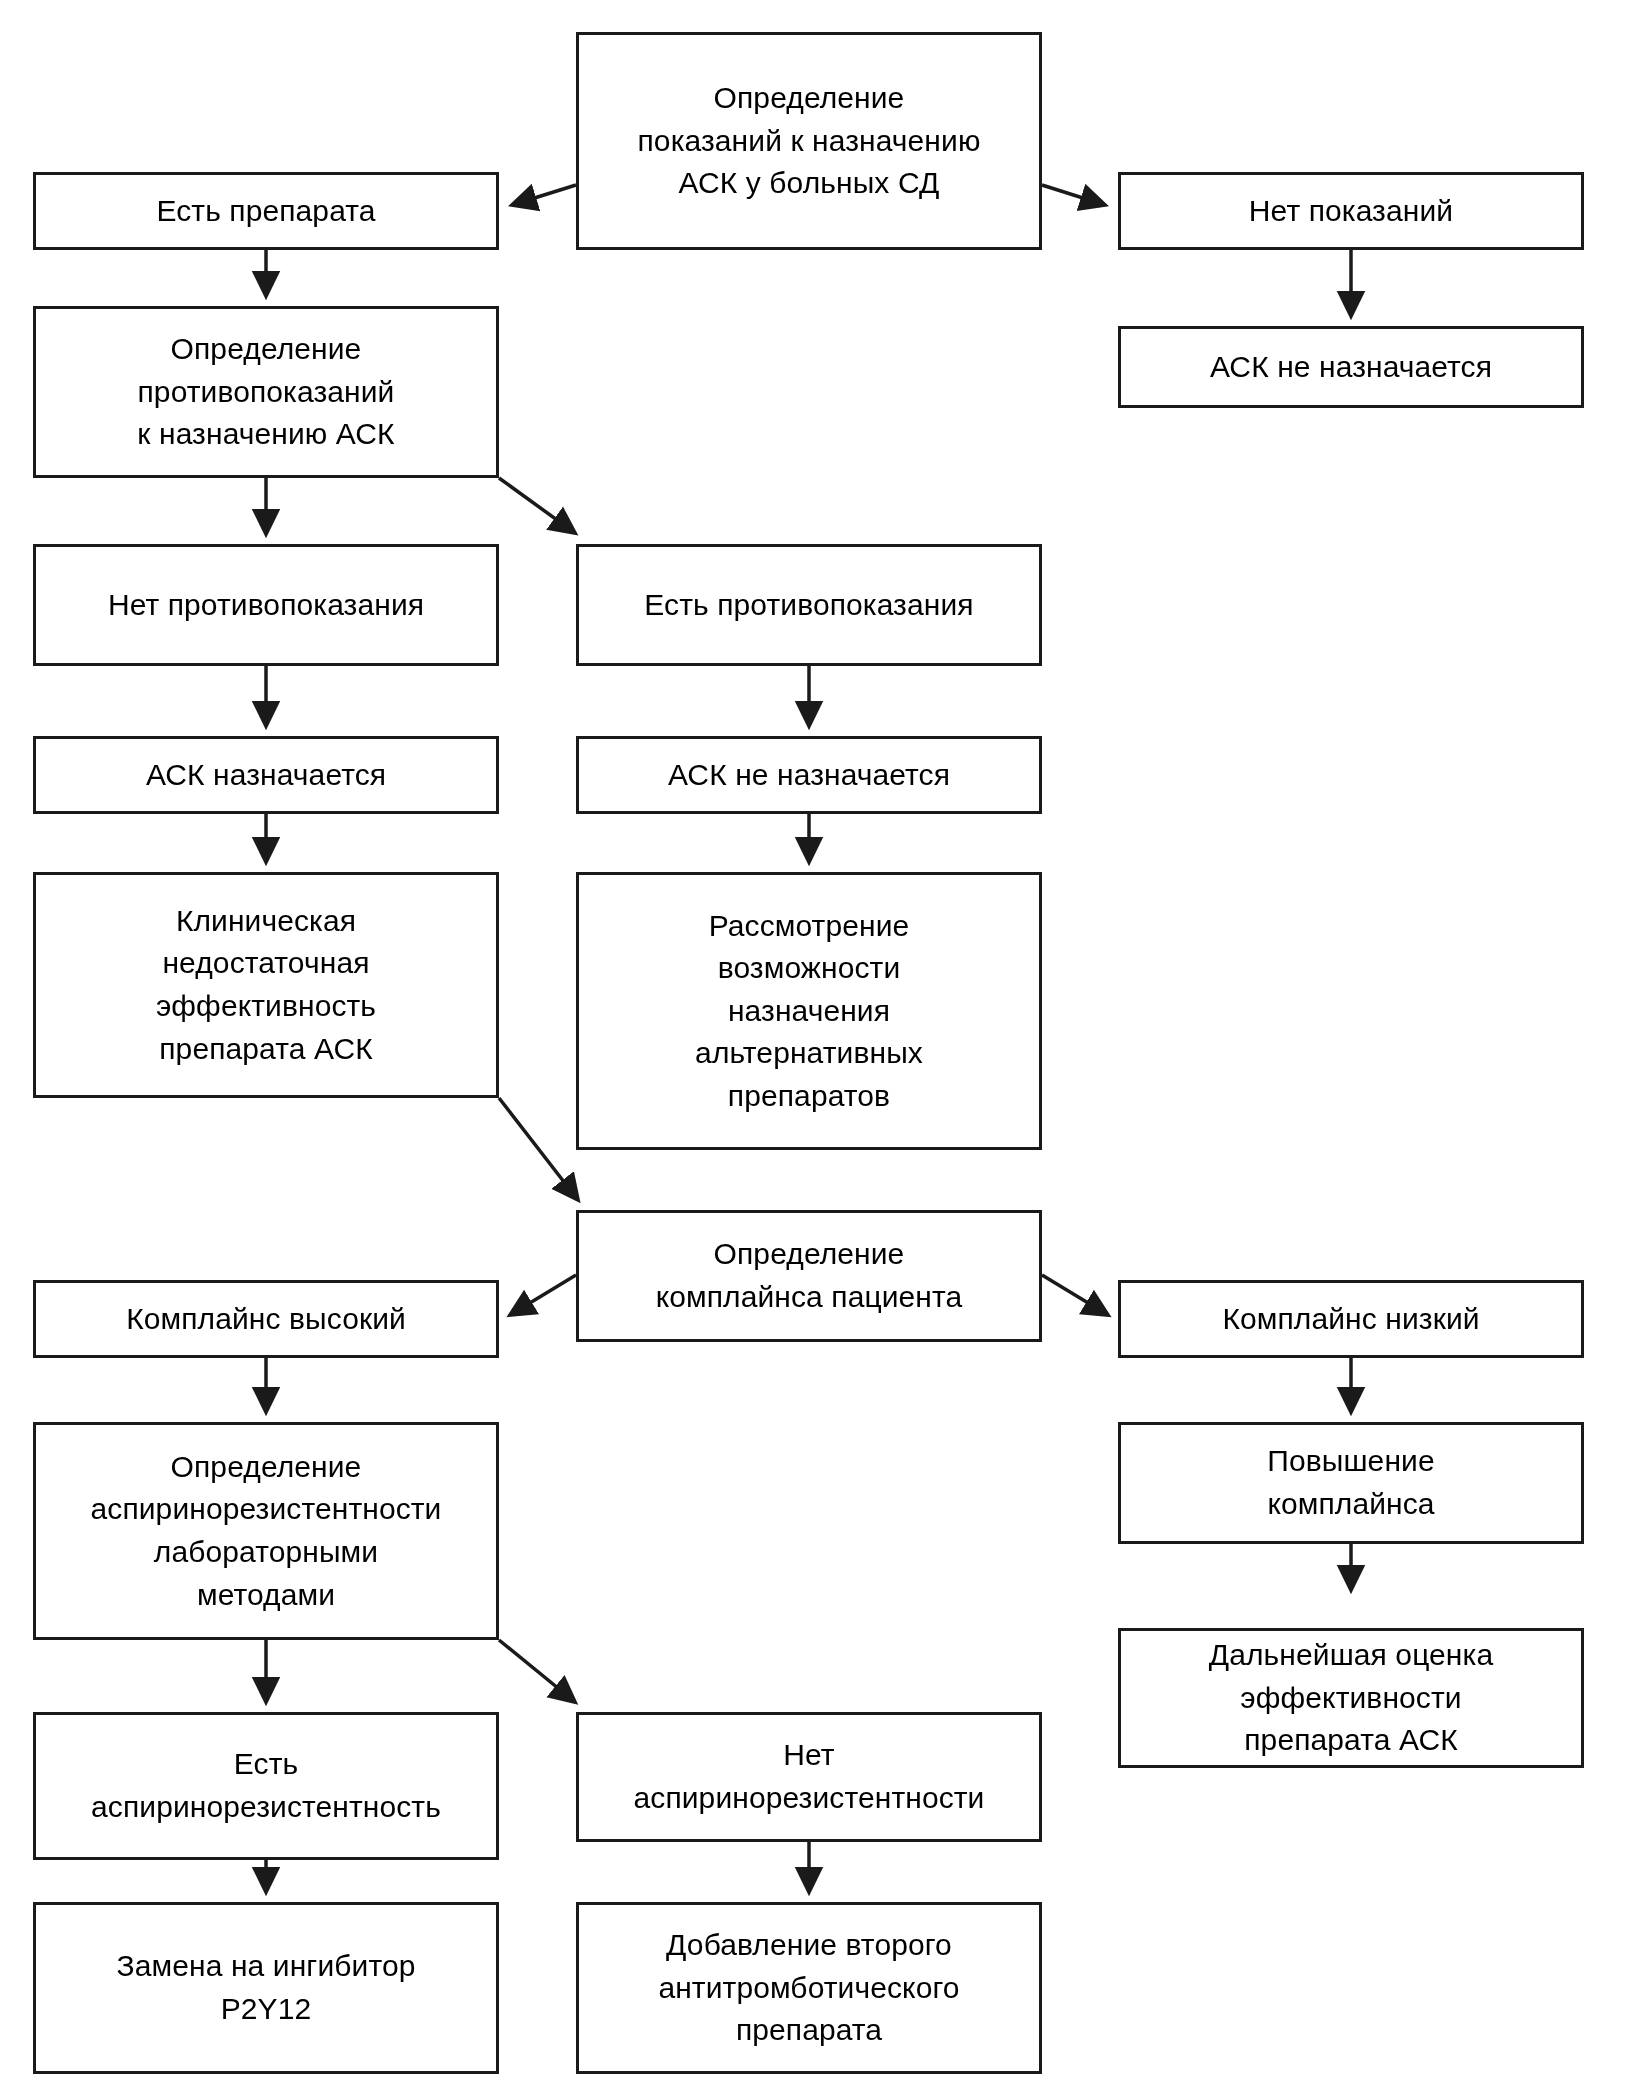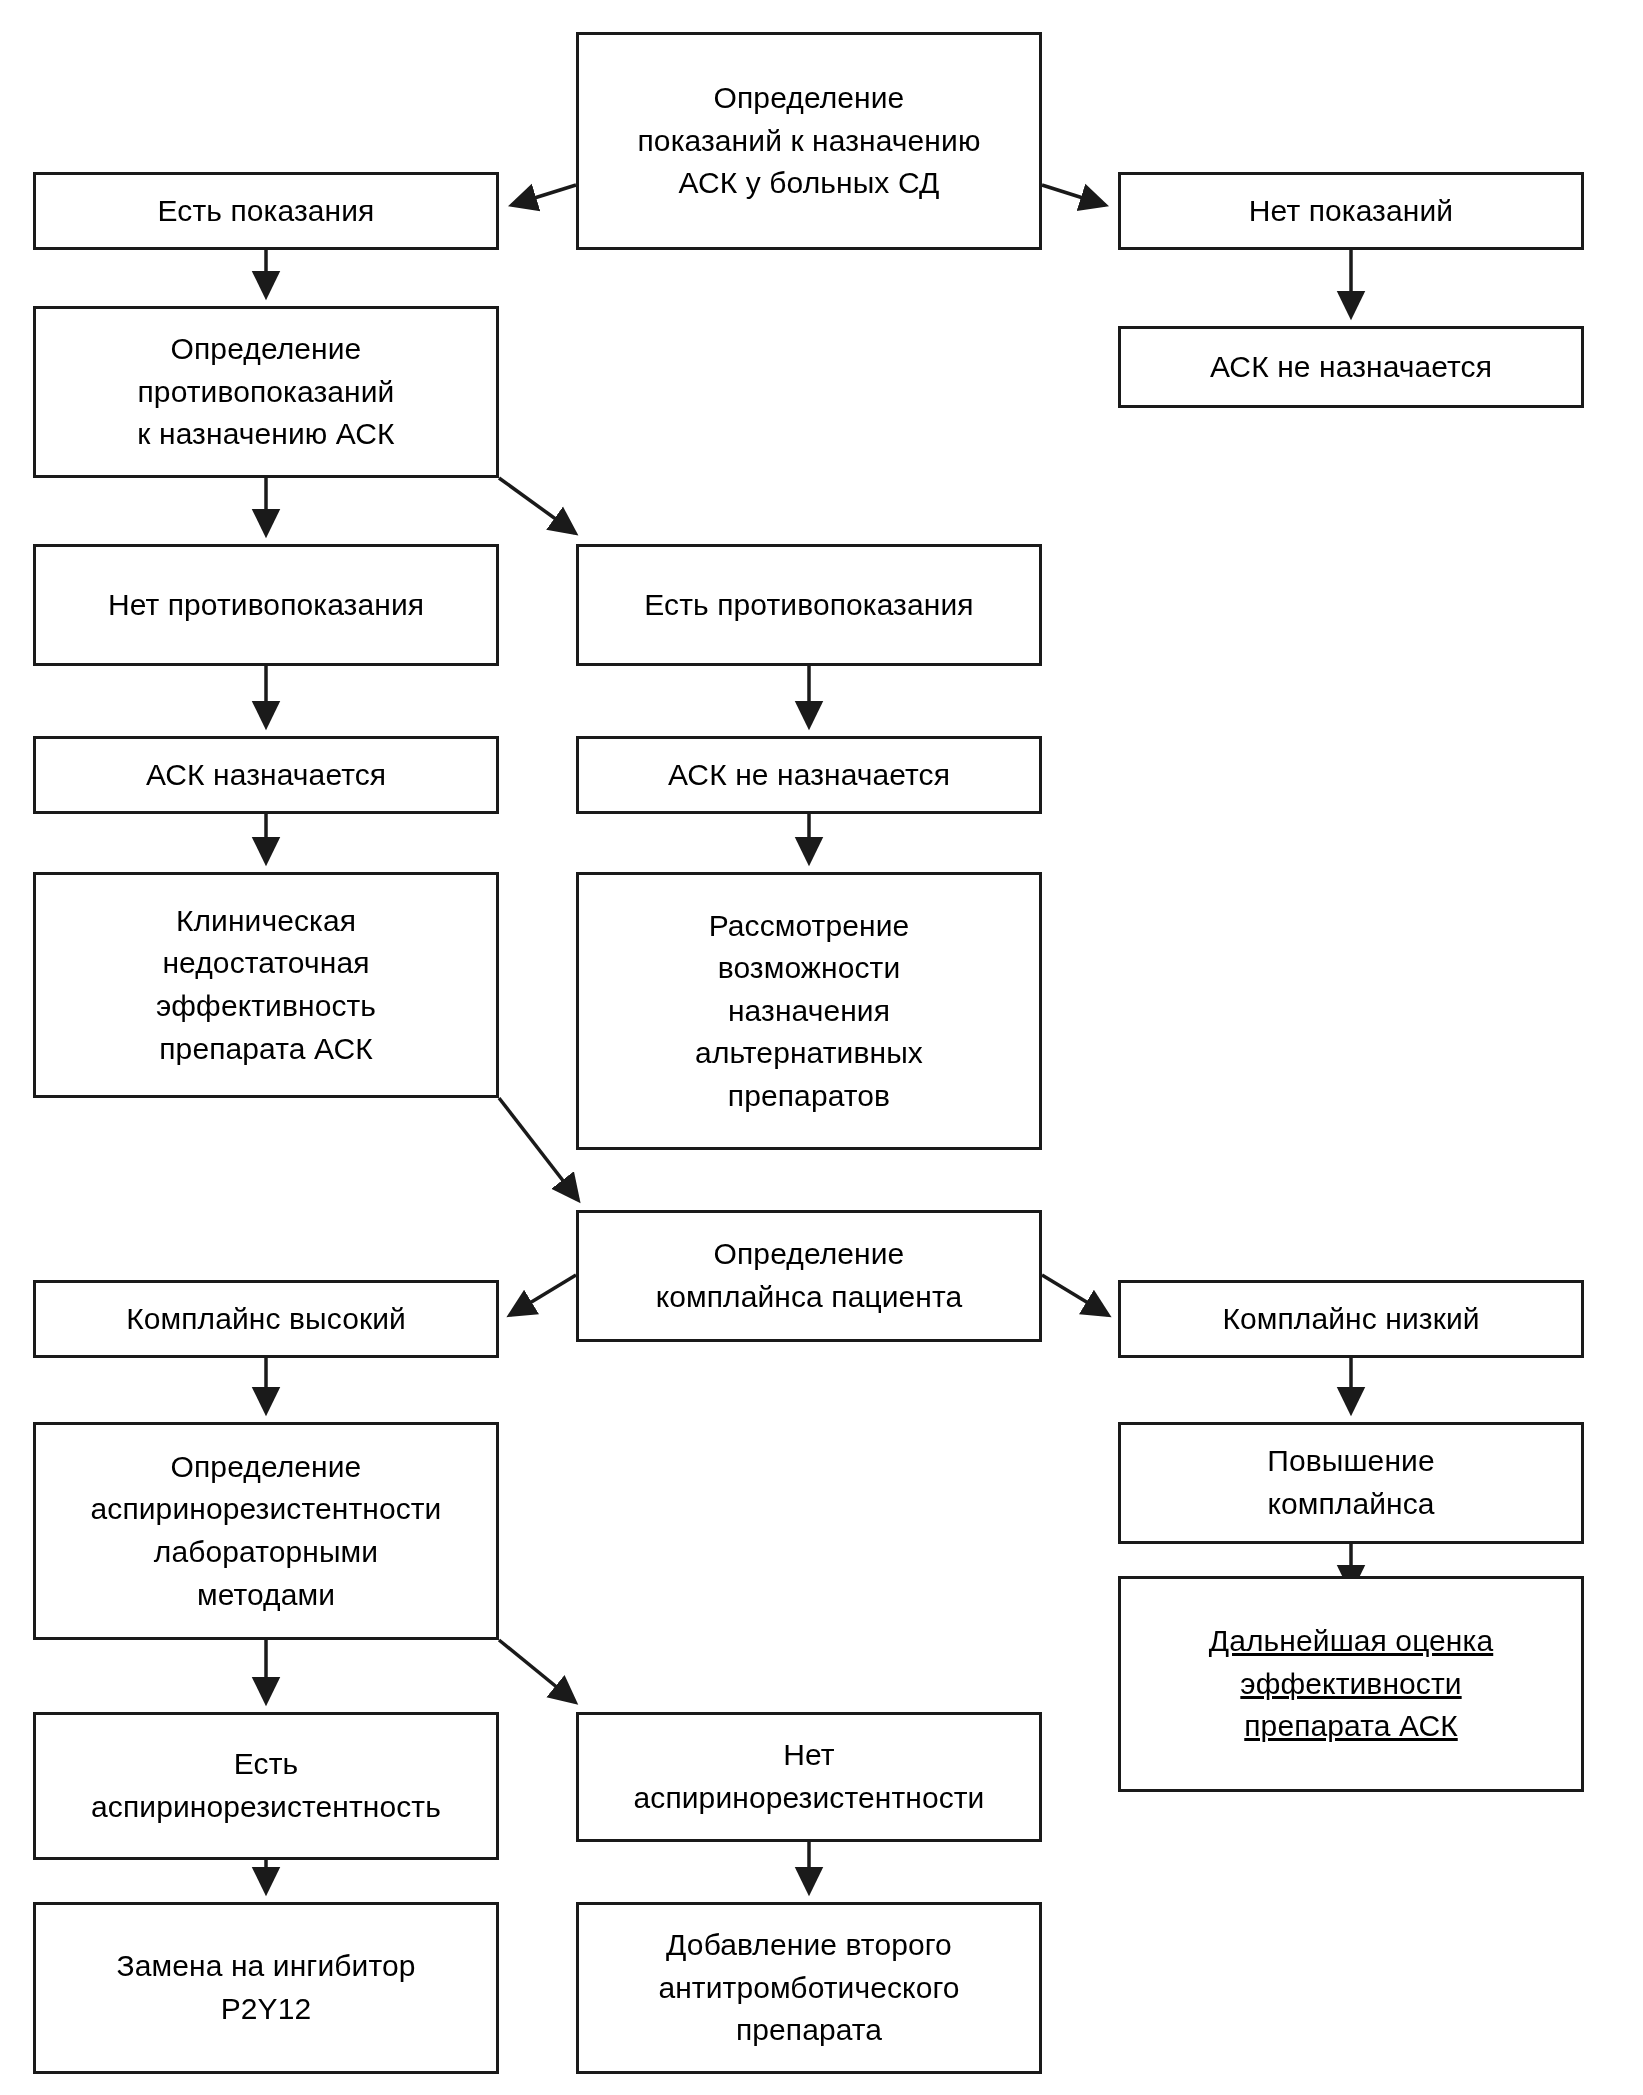--- a/index.html
+++ b/index.html
@@ -92,21 +92,21 @@
 
     <path d="M266,1842 L266,1892" stroke="#1a1a1a" stroke-width="3.5" fill="none" marker-end="url(#arrowhead)"></path>
 
     <path d="M809,1842 L809,1892" stroke="#1a1a1a" stroke-width="3.5" fill="none" marker-end="url(#arrowhead)"></path>
   </svg>
 
   <div class="node" style="left:576px;top:32px;width:466px;height:218px;">Определение
 показаний к назначению
 АСК у больных СД</div>
 
-  <div class="node" style="left:33px;top:172px;width:466px;height:78px;">Есть показания</div>
+  <div class="node" style="left:33px;top:172px;width:466px;height:78px;">Есть препарата</div>
 
   <div class="node" style="left:1118px;top:172px;width:466px;height:78px;">Нет показаний</div>
 
   <div class="node" style="left:1118px;top:326px;width:466px;height:82px;">АСК не назначается</div>
 
   <div class="node" style="left:33px;top:306px;width:466px;height:172px;">Определение
 противопоказаний
 к назначению АСК</div>
 
   <div class="node" style="left:33px;top:544px;width:466px;height:122px;">Нет противопоказания</div>
@@ -136,21 +136,21 @@
   <div class="node" style="left:33px;top:1280px;width:466px;height:78px;">Комплайнс высокий</div>
 
   <div class="node" style="left:33px;top:1422px;width:466px;height:218px;">Определение
 аспиринорезистентности
 лабораторными
 методами</div>
 
   <div class="node" style="left:1118px;top:1422px;width:466px;height:122px;">Повышение
 комплайнса</div>
 
-  <div class="node" style="left:1118px;top:1576px;width:466px;height:216px;text-decoration:underline;">Дальнейшая оценка
+  <div class="node" style="left:1118px;top:1628px;width:466px;height:140px;">Дальнейшая оценка
 эффективности
 препарата АСК</div>
 
   <div class="node" style="left:33px;top:1712px;width:466px;height:148px;">Есть
 аспиринорезистентность</div>
 
   <div class="node" style="left:576px;top:1712px;width:466px;height:130px;">Нет
 аспиринорезистентности</div>
 
   <div class="node" style="left:33px;top:1902px;width:466px;height:172px;">Замена на ингибитор

